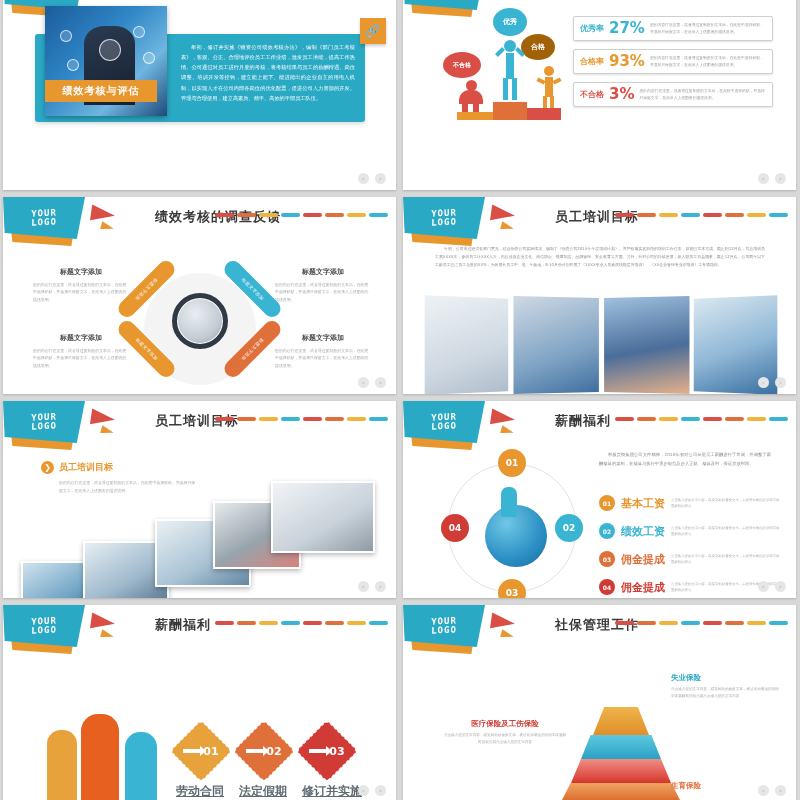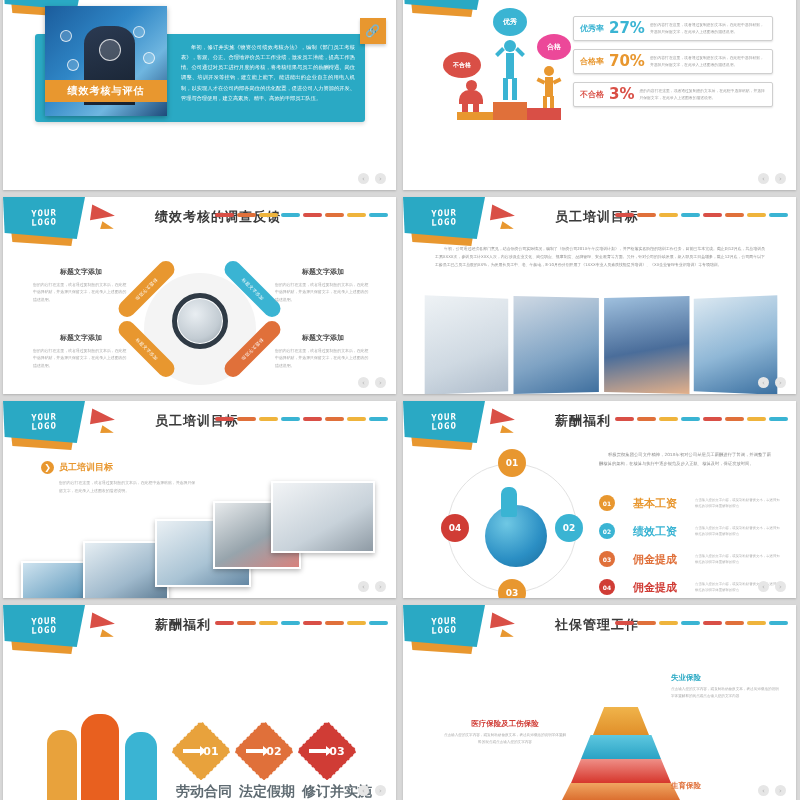--- a/index.html
+++ b/index.html
@@ -89,21 +89,21 @@
   .s1-img .person{
     position:absolute; left:32%; top:18%; width:42%; height:72%;
     background:linear-gradient(160deg,#2b3a52,#16212f);
     border-radius:40% 40% 0 0 / 22% 22% 0 0;
   }
   .s1-img .node{
     position:absolute; width:12px; height:12px; border-radius:50%;
     border:1px solid rgba(255,255,255,.75); background:rgba(255,255,255,.18);
   }
   .s1-cap{
-    position:absolute; left:42px; top:112px; width:122px; height:22px;
+    position:absolute; left:42px; top:112px; width:112px; height:22px;
     background:#e8972f; color:#fff; font-size:10px; font-weight:bold;
     display:flex; align-items:center; justify-content:center; letter-spacing:1px;
   }
   .s1-text{
     position:absolute; left:178px; top:74px; width:174px;
     color:#fff; font-size:5.2px; line-height:1.95; text-align:justify;
     text-indent:10px;
   }
   .s1-link{
     position:absolute; right:10px; top:50px; width:26px; height:26px;
@@ -181,21 +181,21 @@
   }
   .s6-node{
     position:absolute; border-radius:50%; color:#fff; font-weight:bold;
     font-size:9px; display:flex; align-items:center; justify-content:center;
     width:28px; height:28px;
   }
   .s6-para{
     position:absolute; left:196px; top:50px; width:172px;
     font-size:4.3px; color:#8b8b8b; line-height:2; text-align:justify; text-indent:9px;
   }
-  .s6-item{ position:absolute; display:flex; align-items:center; gap:18px; width:182px; }
+  .s6-item{ position:absolute; display:flex; align-items:center; gap:6px; width:182px; }
   .s6-badge{
     width:16px; height:16px; border-radius:50%; color:#fff; font-size:6px; font-weight:bold;
     display:flex; align-items:center; justify-content:center; flex:0 0 auto;
   }
   .s6-name{ font-size:11px; font-weight:bold; white-space:nowrap; }
   .s6-note{ font-size:3.4px; color:#b0b0b0; line-height:1.9; flex:1; }
 
   
   .silh{ position:absolute; bottom:0; }
   .diamond{
@@ -204,21 +204,21 @@
   }
   .diamond-in{
     position:absolute; inset:0; display:flex; align-items:center; justify-content:center;
     transform:rotate(-45deg); color:#fff; font-weight:bold; font-size:11px; gap:2px;
   }
   .arrow{ width:18px; height:4px; background:#fff; position:relative; }
   .arrow:after{
     content:""; position:absolute; right:-5px; top:-3px;
     border-top:5px solid transparent; border-bottom:5px solid transparent; border-left:6px solid #fff;
   }
-  .s7-cap{ position:absolute; font-size:14px; font-weight:bold; color:#5f6b72; white-space:nowrap; }
+  .s7-cap{ position:absolute; font-size:12px; font-weight:bold; color:#5f6b72; white-space:nowrap;text-decoration:underline; }
 
   
   .layer{ position:absolute; }
   .s8-lbl{ position:absolute; width:108px; }
   .s8-lbl h4{ font-size:7.5px; font-weight:bold; margin-bottom:3px; }
   .s8-lbl p{ font-size:3.6px; color:#a9a9a9; line-height:1.9; }
 </style>
 </head>
 <body>
 
@@ -267,21 +267,21 @@
       </div>
     </div>
 
     <div class="tri-orange"></div>
 
     <div class="podium">
 
       <div class="bubble" style="left:52px;top:0;width:34px;height:28px;background:#3ab4d3">
         <span>优秀</span>
       </div>
-      <div class="bubble" style="left:96px;top:26px;width:34px;height:26px;background:#ec4899">
+      <div class="bubble" style="left:80px;top:26px;width:34px;height:26px;background:#a16207">
         <span>合格</span>
       </div>
       <div class="bubble" style="left:2px;top:44px;width:38px;height:26px;background:#d94f46;font-size:6px">
         <span>不合格</span>
       </div>
 
       <div class="fig" style="left:54px;top:32px;width:30px;height:62px">
         <div style="position:absolute;left:9px;top:0;width:12px;height:12px;border-radius:50%;background:#3ab4d3"></div>
         <div style="position:absolute;left:11px;top:13px;width:8px;height:26px;background:#3ab4d3"></div>
         <div style="position:absolute;left:0;top:10px;width:10px;height:4px;background:#3ab4d3;transform:rotate(-45deg)"></div>
@@ -310,21 +310,21 @@
     </div>
 
     <div class="s2-rows">
       <div class="s2-row">
         <span class="s2-label" style="color:#3ab4d3">优秀率</span>
         <span class="s2-pct" style="color:#3ab4d3">27%</span>
         <span class="s2-desc">您的内容打在这里，或者通过复制您的文本后，在此框中选择粘贴，并选择只保留文字，在此录入上述图表的描述说明。</span>
       </div>
       <div class="s2-row">
         <span class="s2-label" style="color:#e8972f">合格率</span>
-        <span class="s2-pct" style="color:#e8972f">70%</span>
+        <span class="s2-pct" style="color:#e8972f">93%</span>
         <span class="s2-desc">您的内容打在这里，或者通过复制您的文本后，在此框中选择粘贴，并选择只保留文字，在此录入上述图表的描述说明。</span>
       </div>
       <div class="s2-row">
         <span class="s2-label" style="color:#d94f46">不合格</span>
         <span class="s2-pct" style="color:#d94f46">3%</span>
         <span class="s2-desc">您的内容打在这里，或者通过复制您的文本后，在此框中选择粘贴，并选择只保留文字，在此录入上述图表的描述说明。</span>
       </div>
     </div>
 
     <div class="nav">

